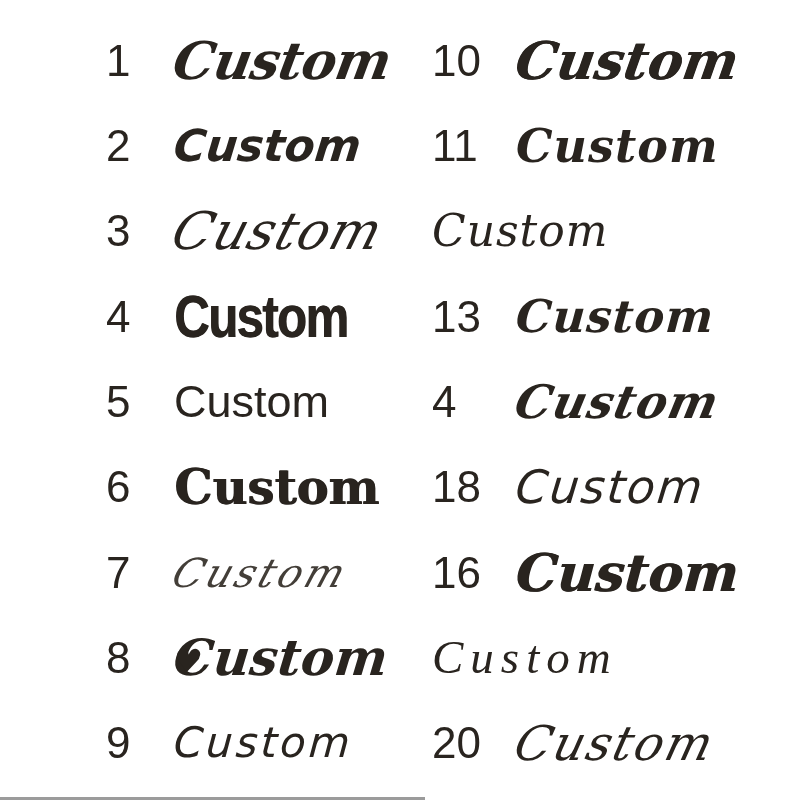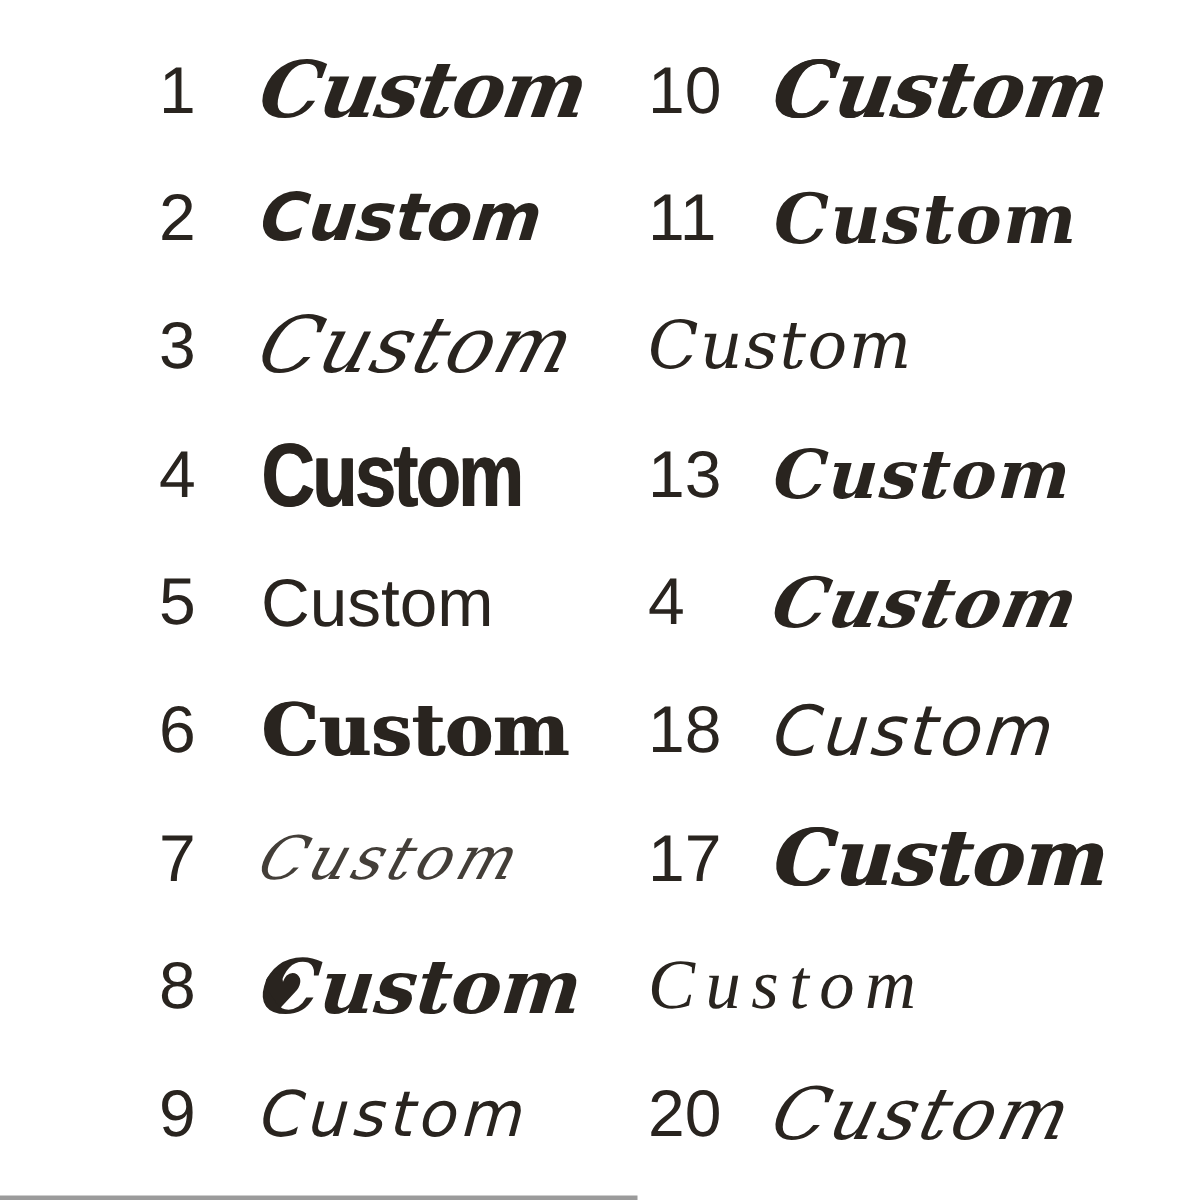--- a/index.html
+++ b/index.html
@@ -162,21 +162,21 @@
     </div>
     <div class="row">
       <span class="num">4</span>
       <span class="lbl f14">Custom</span>
     </div>
     <div class="row">
       <span class="num">18</span>
       <span class="lbl f15">Custom</span>
     </div>
     <div class="row">
-      <span class="num">17</span>
+      <span class="num">16</span>
       <span class="lbl f16">Custom</span>
     </div>
     <div class="row">
       <span class="lbl f17">Custom</span>
     </div>
     <div class="row">
       <span class="num">20</span>
       <span class="lbl f18">Custom</span>
     </div>
   </div>

